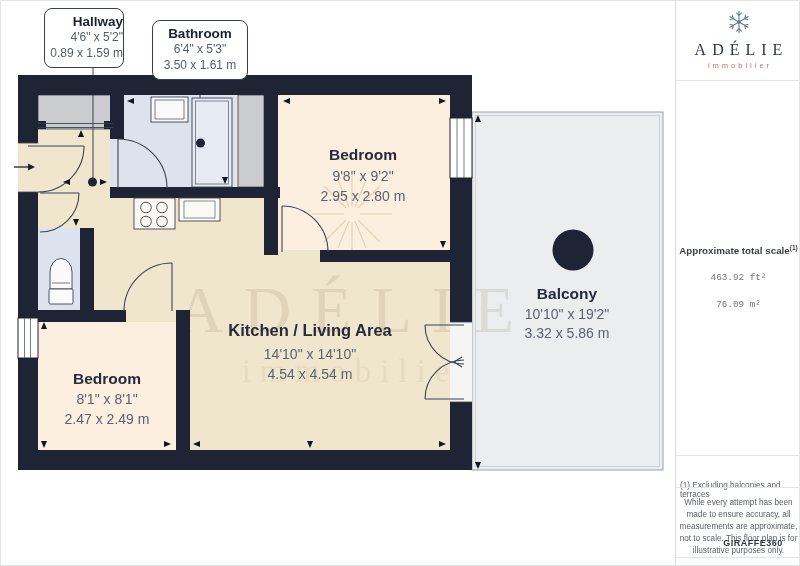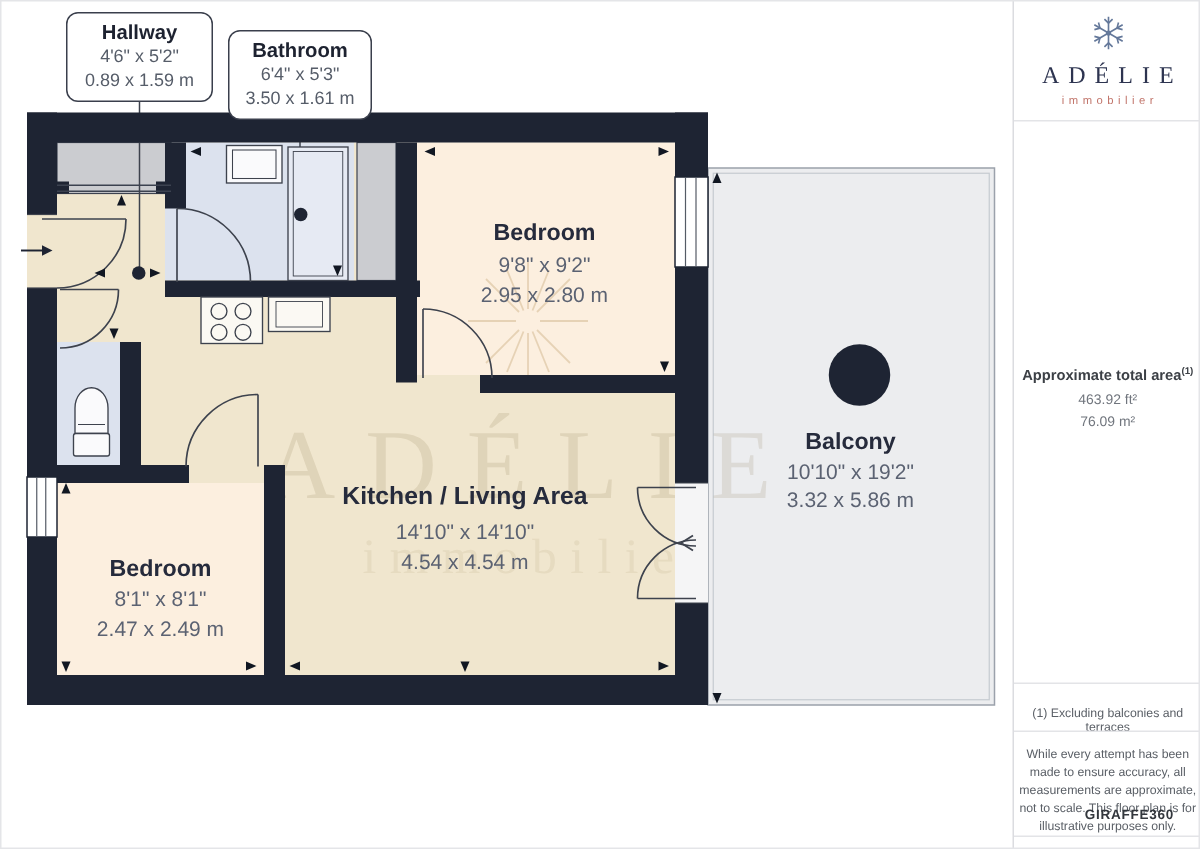--- a/index.html
+++ b/index.html
@@ -28,22 +28,22 @@
   #sidebar{position:absolute;left:675px;top:0;width:125px;height:566px;border-left:1px solid #dbdce0;
            background:#fff;}
   .sb-div{position:absolute;left:0;width:125px;height:1px;background:#e3e4e7;}
   #logo{position:absolute;left:0;top:10px;width:125px;text-align:center;}
   #logo .brand{font-family:"Liberation Serif","DejaVu Serif",serif;font-size:16px;letter-spacing:6px;
                color:#2d3450;margin-top:3px;margin-left:6px;}
   #logo .tagline{font-size:7.5px;letter-spacing:3px;color:#c1746a;margin-top:2px;margin-left:3px;}
   #area-block{position:absolute;left:0;top:244px;width:125px;text-align:center;color:#3c4046;}
   #area-block .a-label{font-size:9.8px;font-weight:bold;}
   #area-block .a-label sup{font-size:6.5px;}
-  #area-block .a-val{font-size:9.3px;color:#70757d;margin-top:5px;}
-  #footnote{position:absolute;left:4px;top:471px;width:117px;text-align:center;font-size:8.2px;color:#5a5f66;}
+  #area-block .a-val{font-size:9.3px;color:#70757d;margin-top:16px;font-family:Liberation Mono, monospace;}
+  #footnote{position:absolute;left:4px;top:481px;width:117px;font-size:8.2px;color:#5a5f66;}
   #disclaimer{position:absolute;left:1px;top:497px;width:123px;text-align:center;font-size:8.2px;
               color:#5a5f66;line-height:1.45;}
   #credit{position:absolute;left:0;top:538px;width:125px;text-align:center;font-size:9px;
           letter-spacing:.5px;color:#33373d;}
   #credit .g1{font-weight:600;padding-left:29px;}
   #credit .g2{font-weight:800;}
 </style>
 </head>
 <body>
 
@@ -229,21 +229,21 @@
         <text class="room-dim" x="310" y="359" text-anchor="middle">14'10" x 14'10"</text>
         <text class="room-dim" x="310" y="379" text-anchor="middle">4.54 x 4.54 m</text>
 
         <text class="room-title" x="567" y="299" text-anchor="middle">Balcony</text>
         <text class="room-dim" x="567" y="319" text-anchor="middle">10'10" x 19'2"</text>
         <text class="room-dim" x="567" y="338" text-anchor="middle">3.32 x 5.86 m</text>
       </g>
     </svg>
 
     
-    <div class="callout" style="left:44px;top:8px;width:98px;height:60px;">
+    <div class="callout" style="left:44px;top:8px;width:80px;height:60px;text-align:right;">
       <div class="c-title">Hallway</div>
       <div class="c-dim">4'6" x 5'2"</div>
       <div class="c-dim">0.89 x 1.59 m</div>
     </div>
     <div class="callout" style="left:152px;top:20px;width:96px;height:60px;">
       <div class="c-title">Bathroom</div>
       <div class="c-dim">6'4" x 5'3"</div>
       <div class="c-dim">3.50 x 1.61 m</div>
     </div>
   </div>
@@ -265,21 +265,21 @@
           </g>
           <circle r="1.6" fill="#64789a" stroke="none"></circle>
         </g>
       </svg>
       <div class="brand">ADÉLIE</div>
       <div class="tagline">immobilier</div>
     </div>
     <div class="sb-div" style="top:80px;"></div>
 
     <div id="area-block">
-      <div class="a-label"><span>Approximate total area</span><sup>(1)</sup></div>
+      <div class="a-label"><span>Approximate total scale</span><sup>(1)</sup></div>
       <div class="a-val">463.92 ft²</div>
       <div class="a-val">76.09 m²</div>
     </div>
 
     <div class="sb-div" style="top:455px;"></div>
     <div id="footnote">(1) Excluding balconies and terraces</div>
     <div class="sb-div" style="top:487px;"></div>
     <div id="disclaimer">While every attempt has been made to ensure accuracy, all measurements are approximate, not to scale. This floor plan is for illustrative purposes only.</div>
     <div id="credit"><span class="g1">GIRAFFE</span><span class="g2">360</span></div>
     <div class="sb-div" style="top:557px;"></div>

